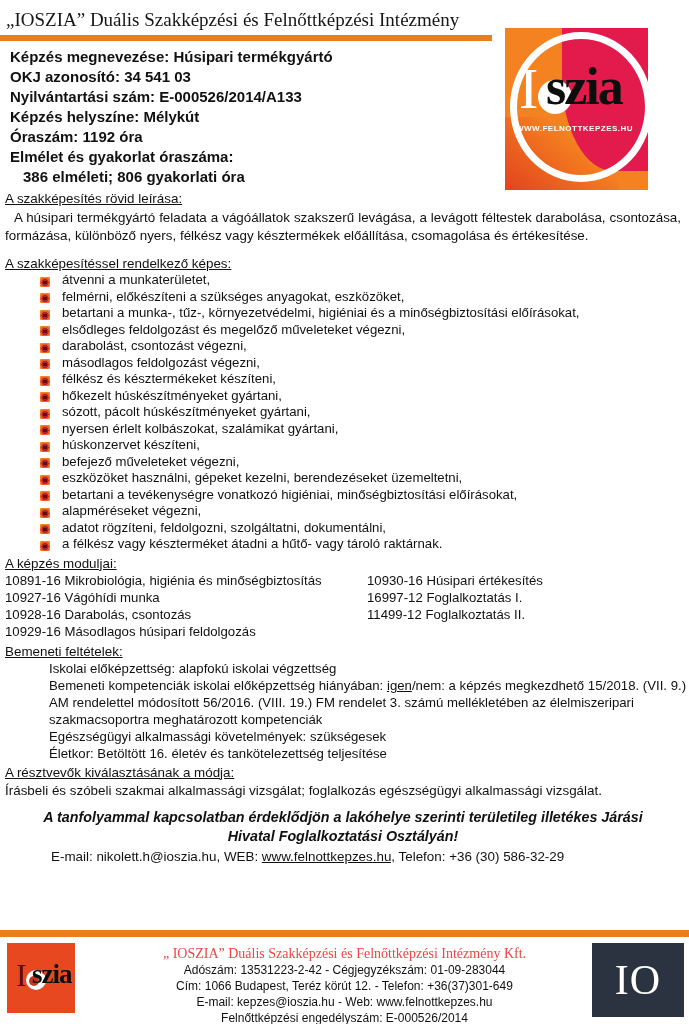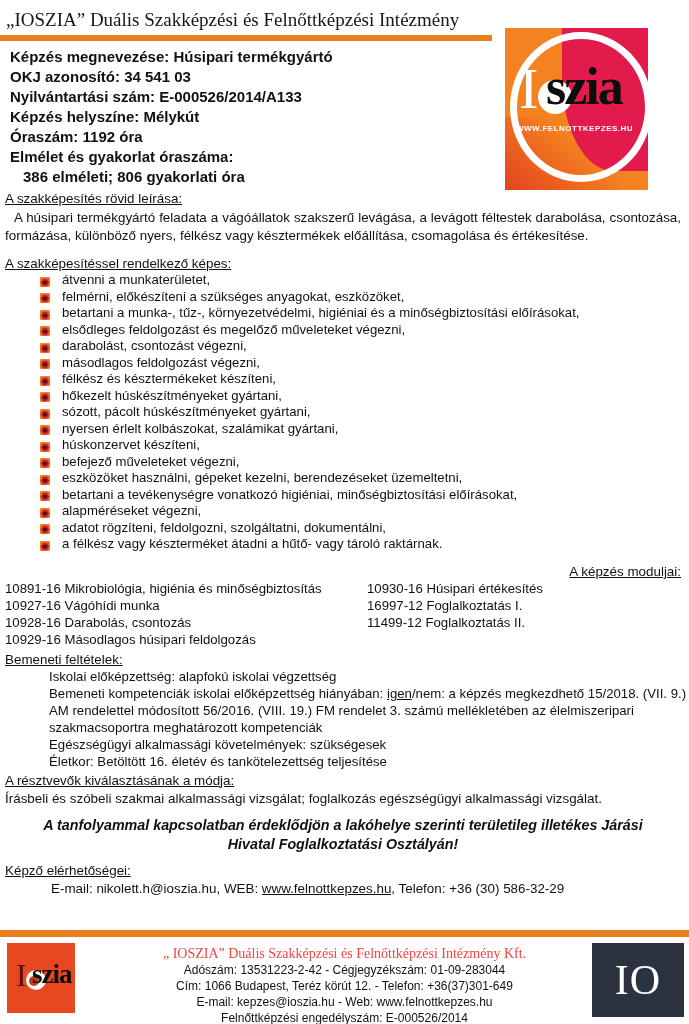--- a/index.html
+++ b/index.html
@@ -38,21 +38,21 @@
   .desc-body { margin-top:3px; font-size:13.4px; line-height:18px; text-align:justify; text-indent:9px; width:676px; }
   .h-comp { margin-top:11px; }
 
   ul.bullets { list-style:none; margin:1px 0 0 0; padding:0; }
   ul.bullets li { display:flex; align-items:center; line-height:16.5px; font-size:13.2px; white-space:nowrap; }
   .bicon {
     flex:0 0 10px; width:10px; height:10px; margin:3px 12px 0 35px; border-radius:1px;
     background:radial-gradient(circle at 50% 55%, #5e0d12 0 2px, #b8222c 2px 3.6px, #ef5a22 3.6px 4.8px, #f58220 4.8px);
   }
 
-  .h-mod { margin-top:11px;text-align:right; }
+  .h-mod { margin-top:3px; }
   .mod-cols { display:flex; margin-top:1px; }
   .mod-col-left { width:362px; }
   .mod-line { font-size:13.2px; line-height:17px; white-space:nowrap; }
 
   .h-entry { margin-top:4px; }
   .entry-lines { padding-left:44px; margin-top:1px; }
   .entry-line { font-size:13.2px; line-height:17px; white-space:nowrap; }
   .u { text-decoration:underline; }
 
   .h-sel { margin-top:3px; }
@@ -214,21 +214,20 @@
       <div class="entry-line">szakmacsoportra meghatározott kompetenciák</div>
       <div class="entry-line">Egészségügyi alkalmassági követelmények: szükségesek</div>
       <div class="entry-line">Életkor: Betöltött 16. életév és tankötelezettség teljesítése</div>
     </div>
 
     <div class="sec-heading h-sel">A résztvevők kiválasztásának a módja:</div>
     <div class="sel-body">Írásbeli és szóbeli szakmai alkalmassági vizsgálat; foglalkozás egészségügyi alkalmassági vizsgálat.</div>
 
     <div class="notice">A tanfolyammal kapcsolatban érdeklődjön a lakóhelye szerinti területileg illetékes Járási Hivatal Foglalkoztatási Osztályán!</div>
 
-    <div class="sec-heading h-contact">Képző elérhetőségei:</div>
     <div class="contact-line"><span>E-mail: </span><a href="#">nikolett.h@ioszia.hu</a><span>, WEB: </span><a href="#" class="link-underline">www.felnottkepzes.hu,</a><span> Telefon: </span><span>+36 (30) 586-32-29</span></div>
 
   </main>
 
   <footer>
     <div class="footer-bar"></div>
     <div class="footer-content">
 
       <div class="flogo">
         <span class="flogo-o"></span>

